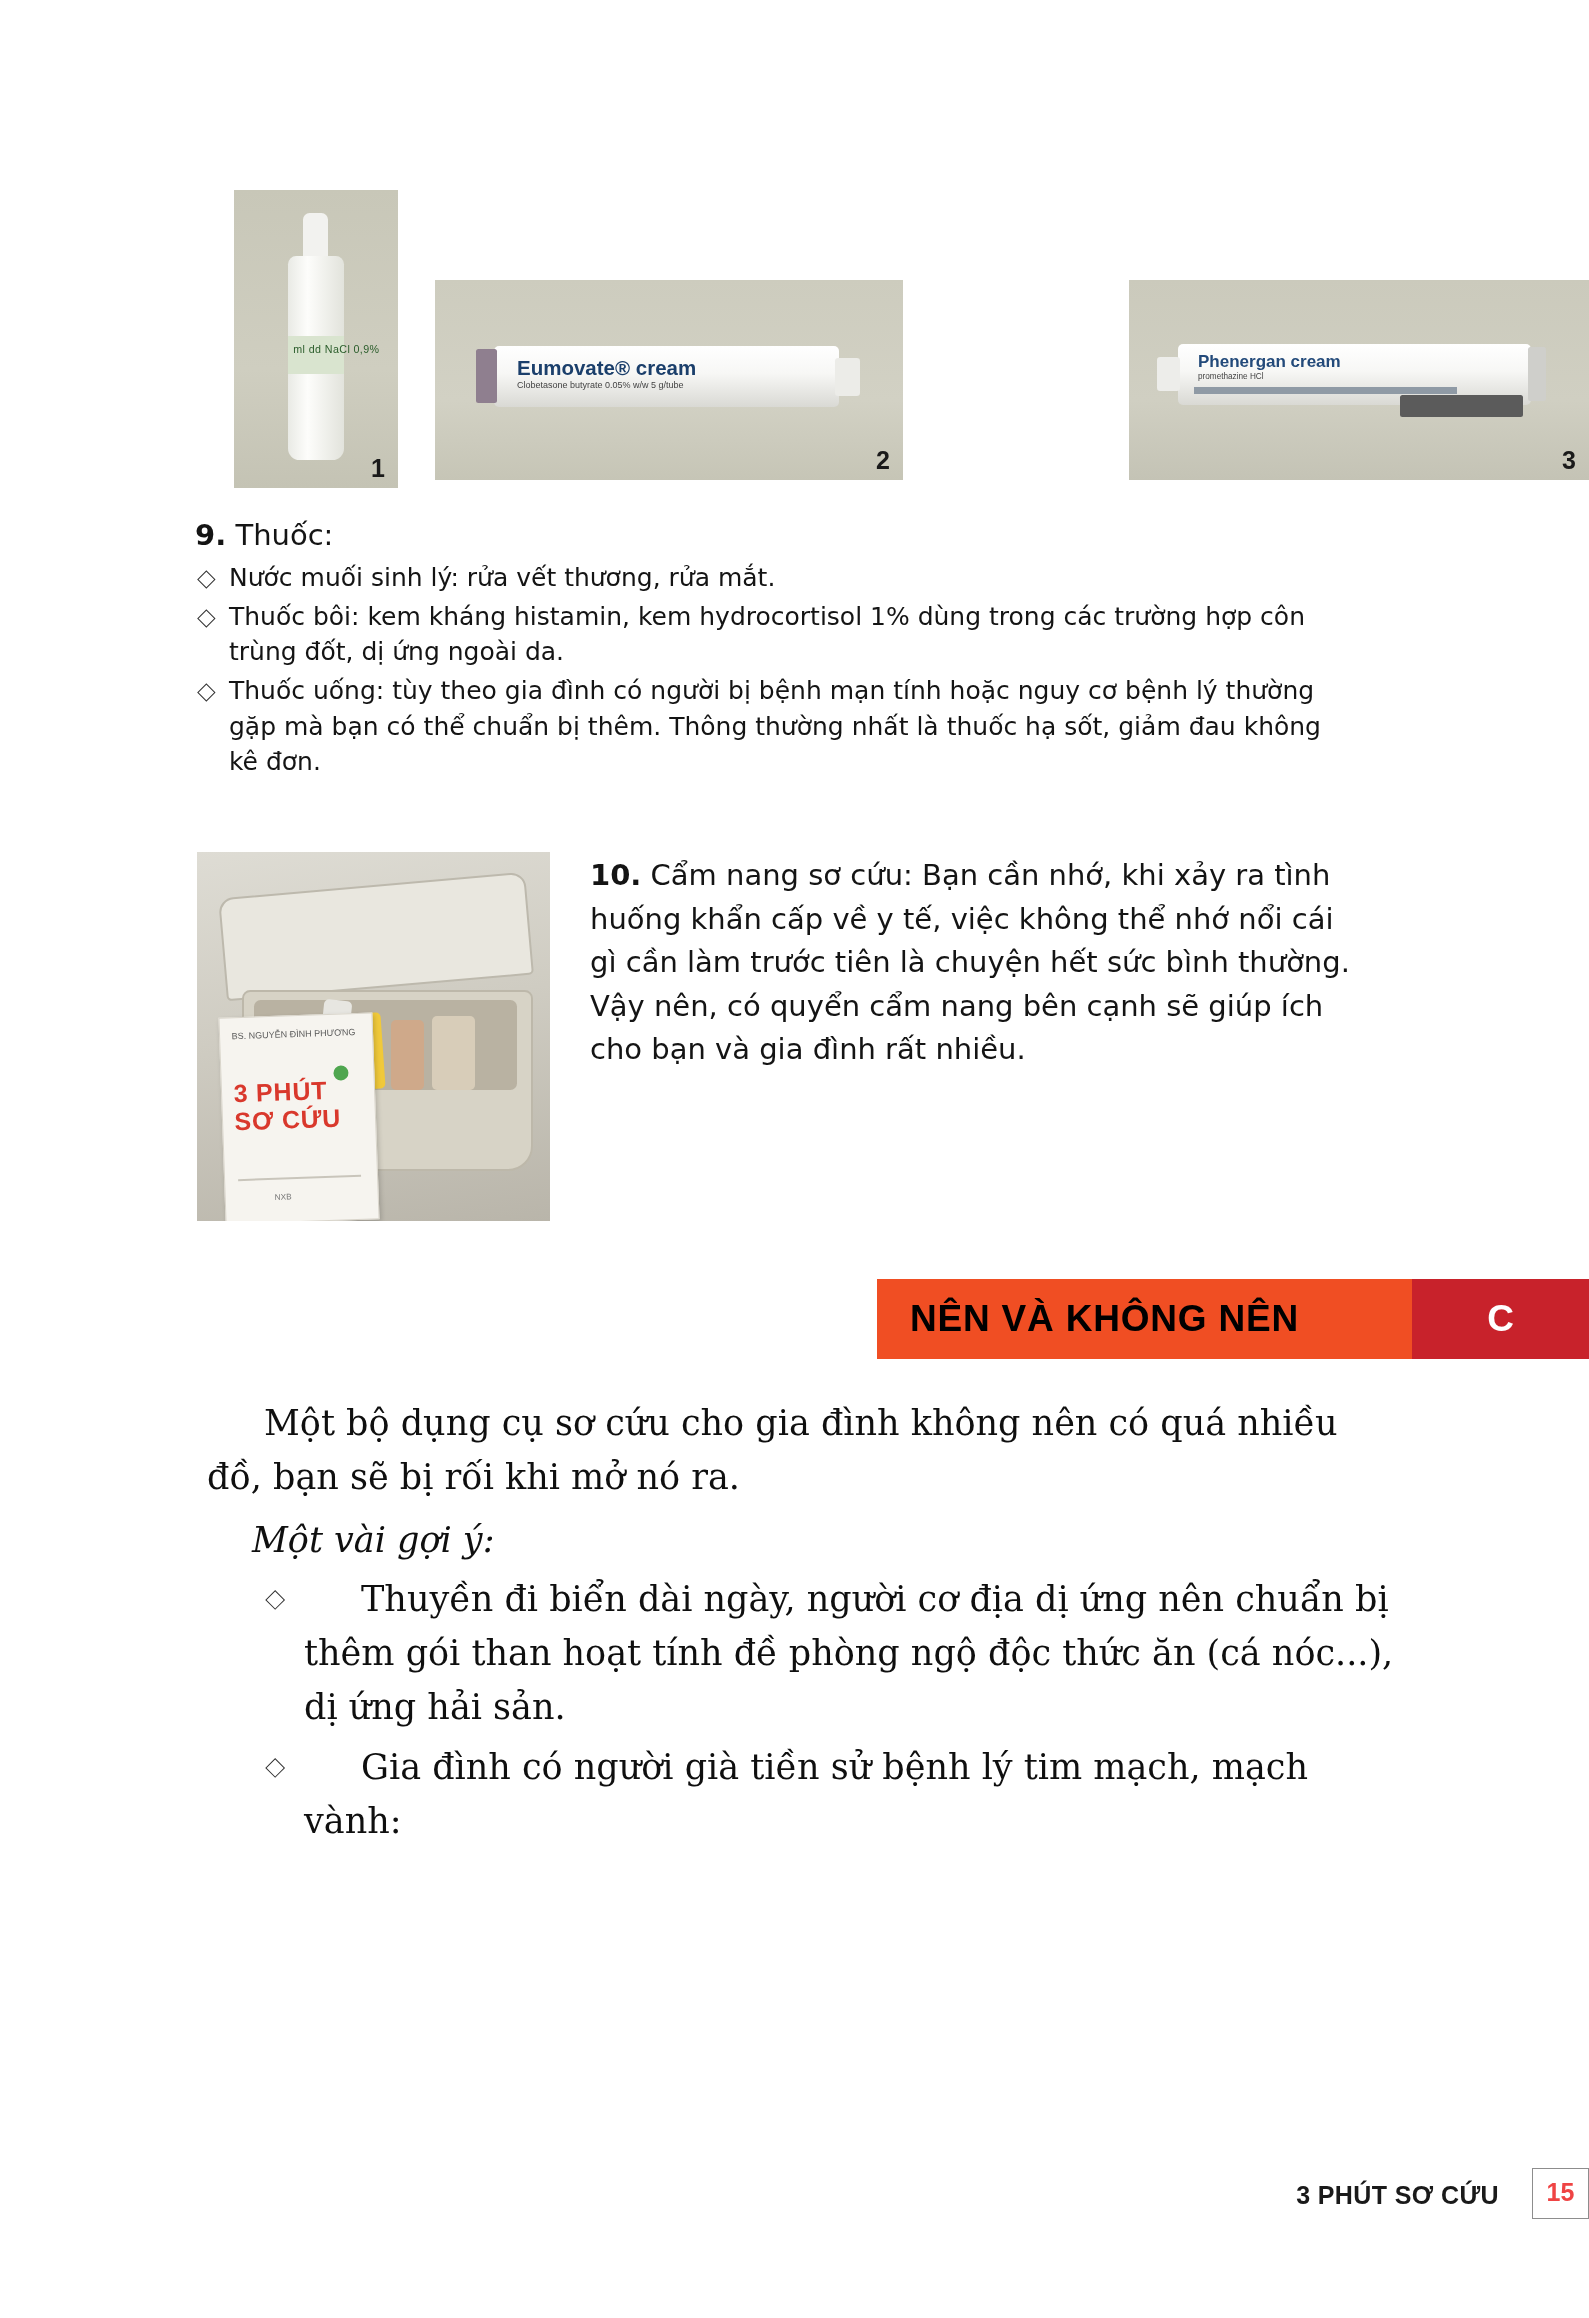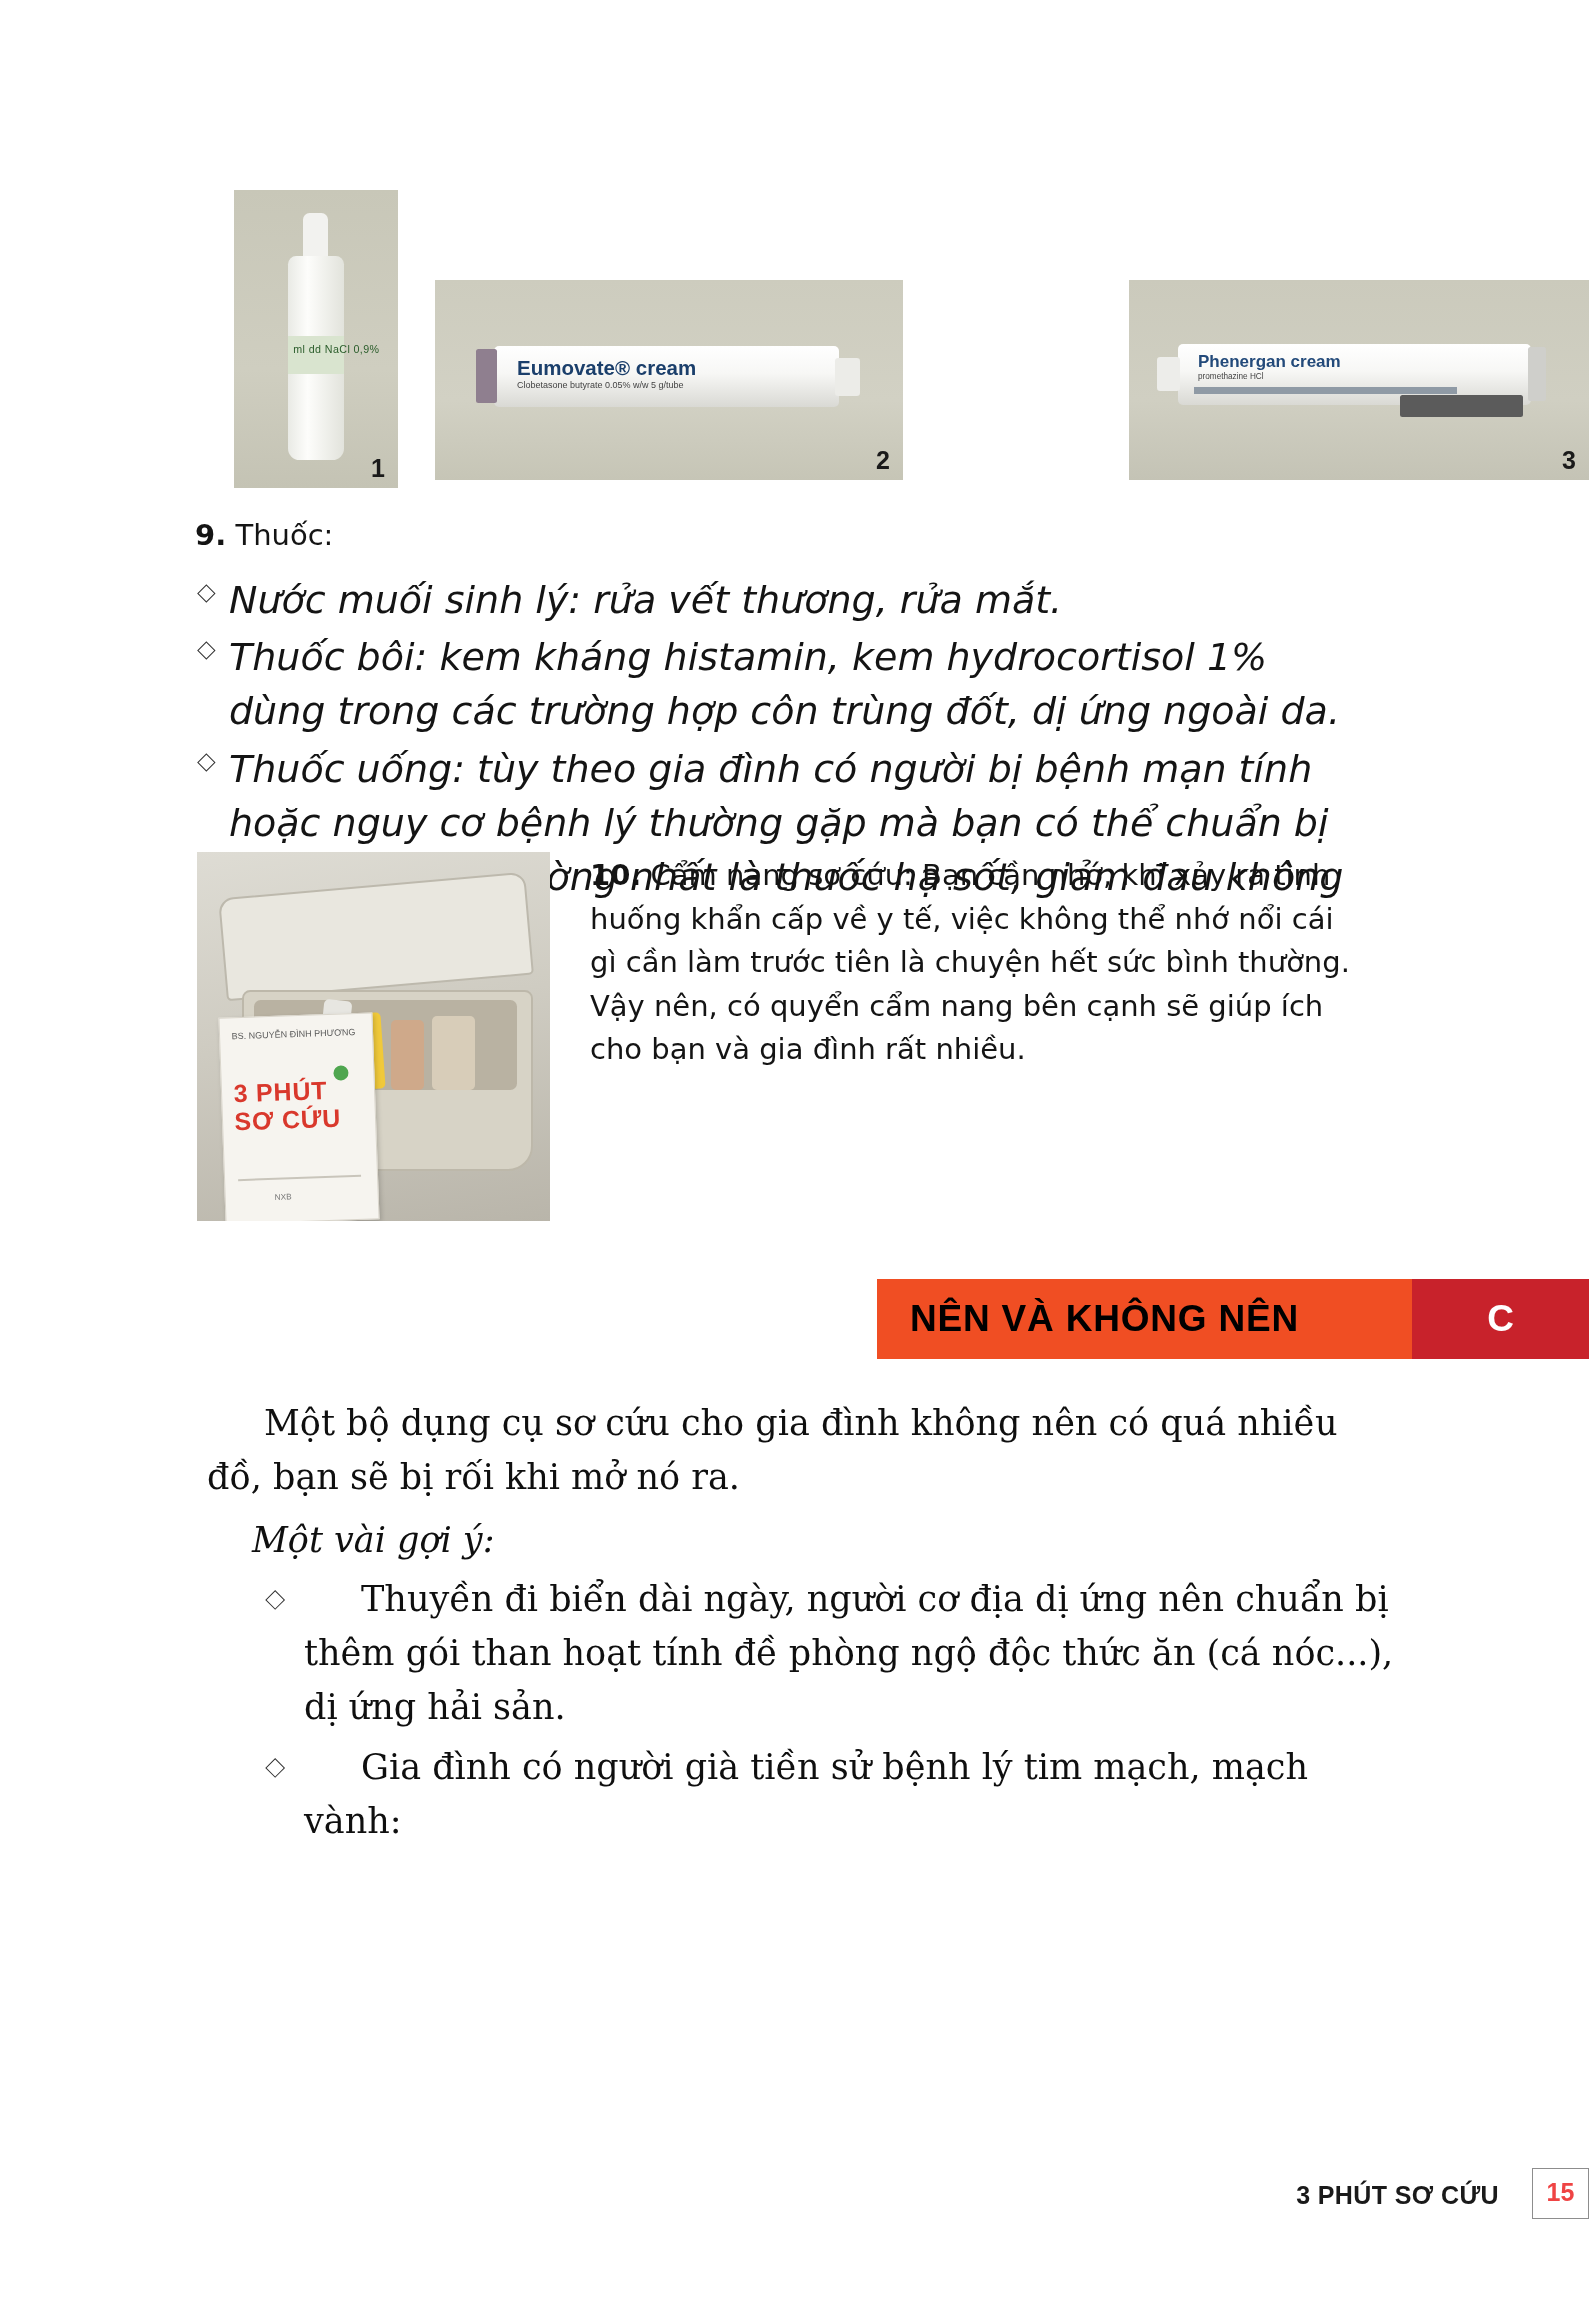--- a/index.html
+++ b/index.html
@@ -218,30 +218,29 @@
   }
   #section9 {
     position: absolute;
     left: 195px;
     top: 516px;
     width: 1158px;
   }
   .head-item {
     font-size: 29px;
     line-height: 1.35;
-    margin-bottom: 19px;
+    margin-bottom: 5px;
   }
   .head-item b { font-weight: bold; }
   .bullet-row {
     position: relative;
     padding-left: 34px;
-    font-size: 38px;
+    font-size: 25px;
     line-height: 1.42;
     margin-bottom: 3.3px;
-    font-style: italic;
   }
   .bullet-row .dia {
     position: absolute;
     left: 5px;
     top: 13px;
     width: 10.7px;
     height: 10.7px;
     border: 1.6px solid #333;
     transform: rotate(45deg);
   }

